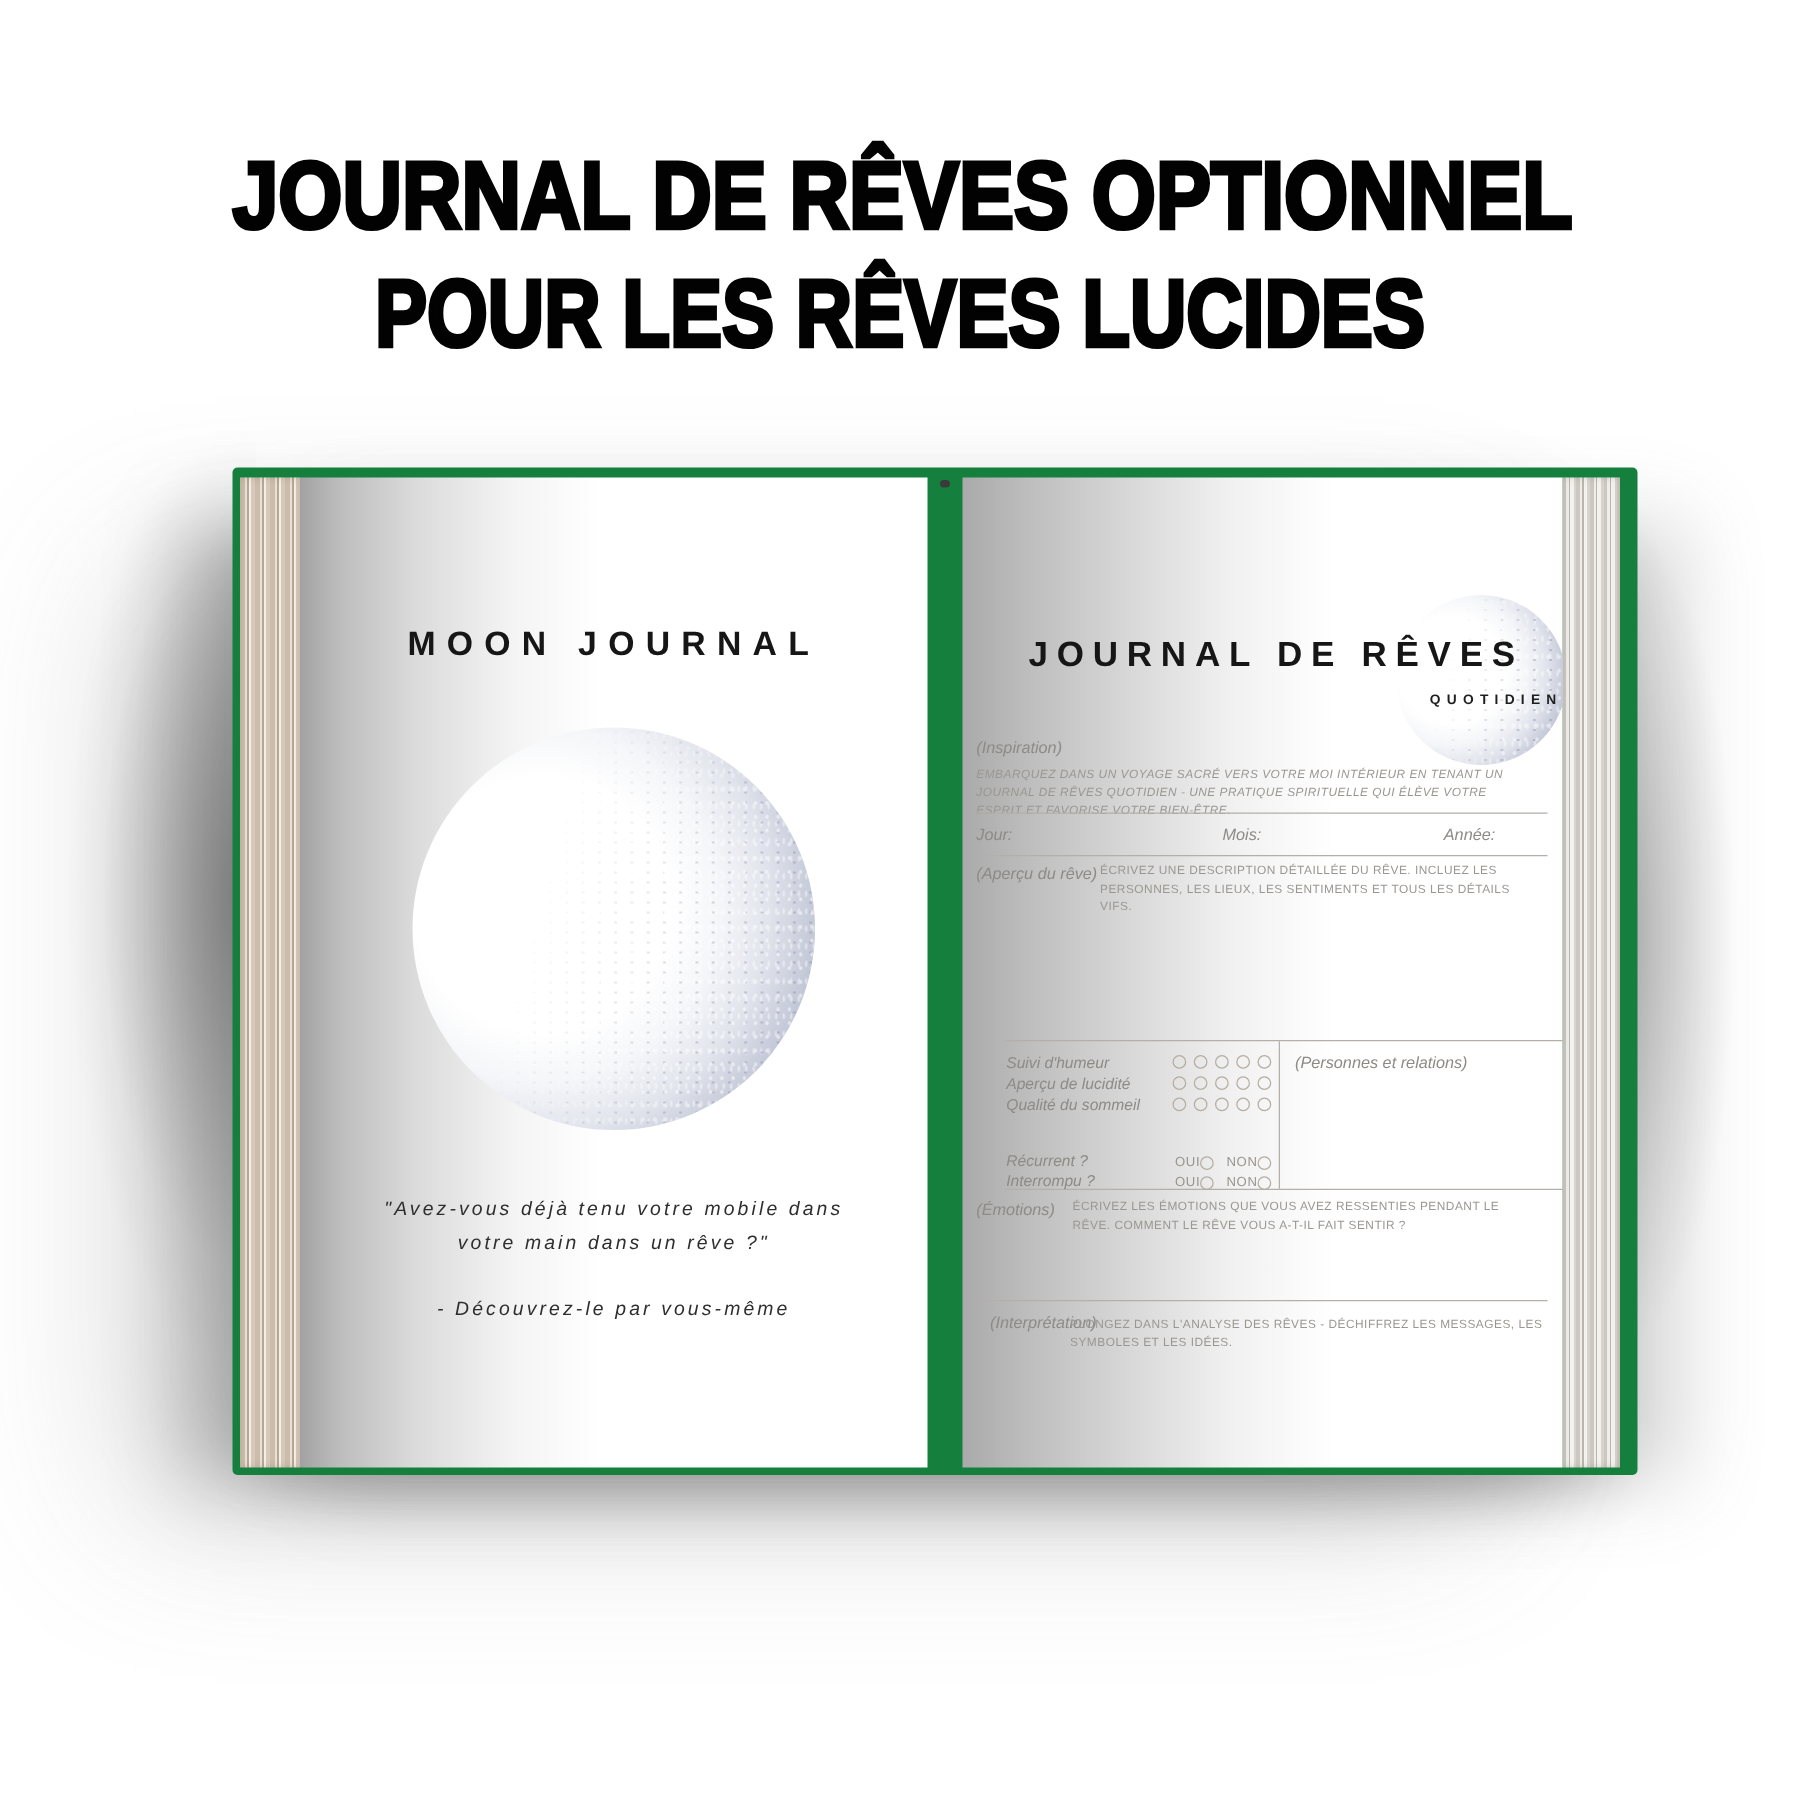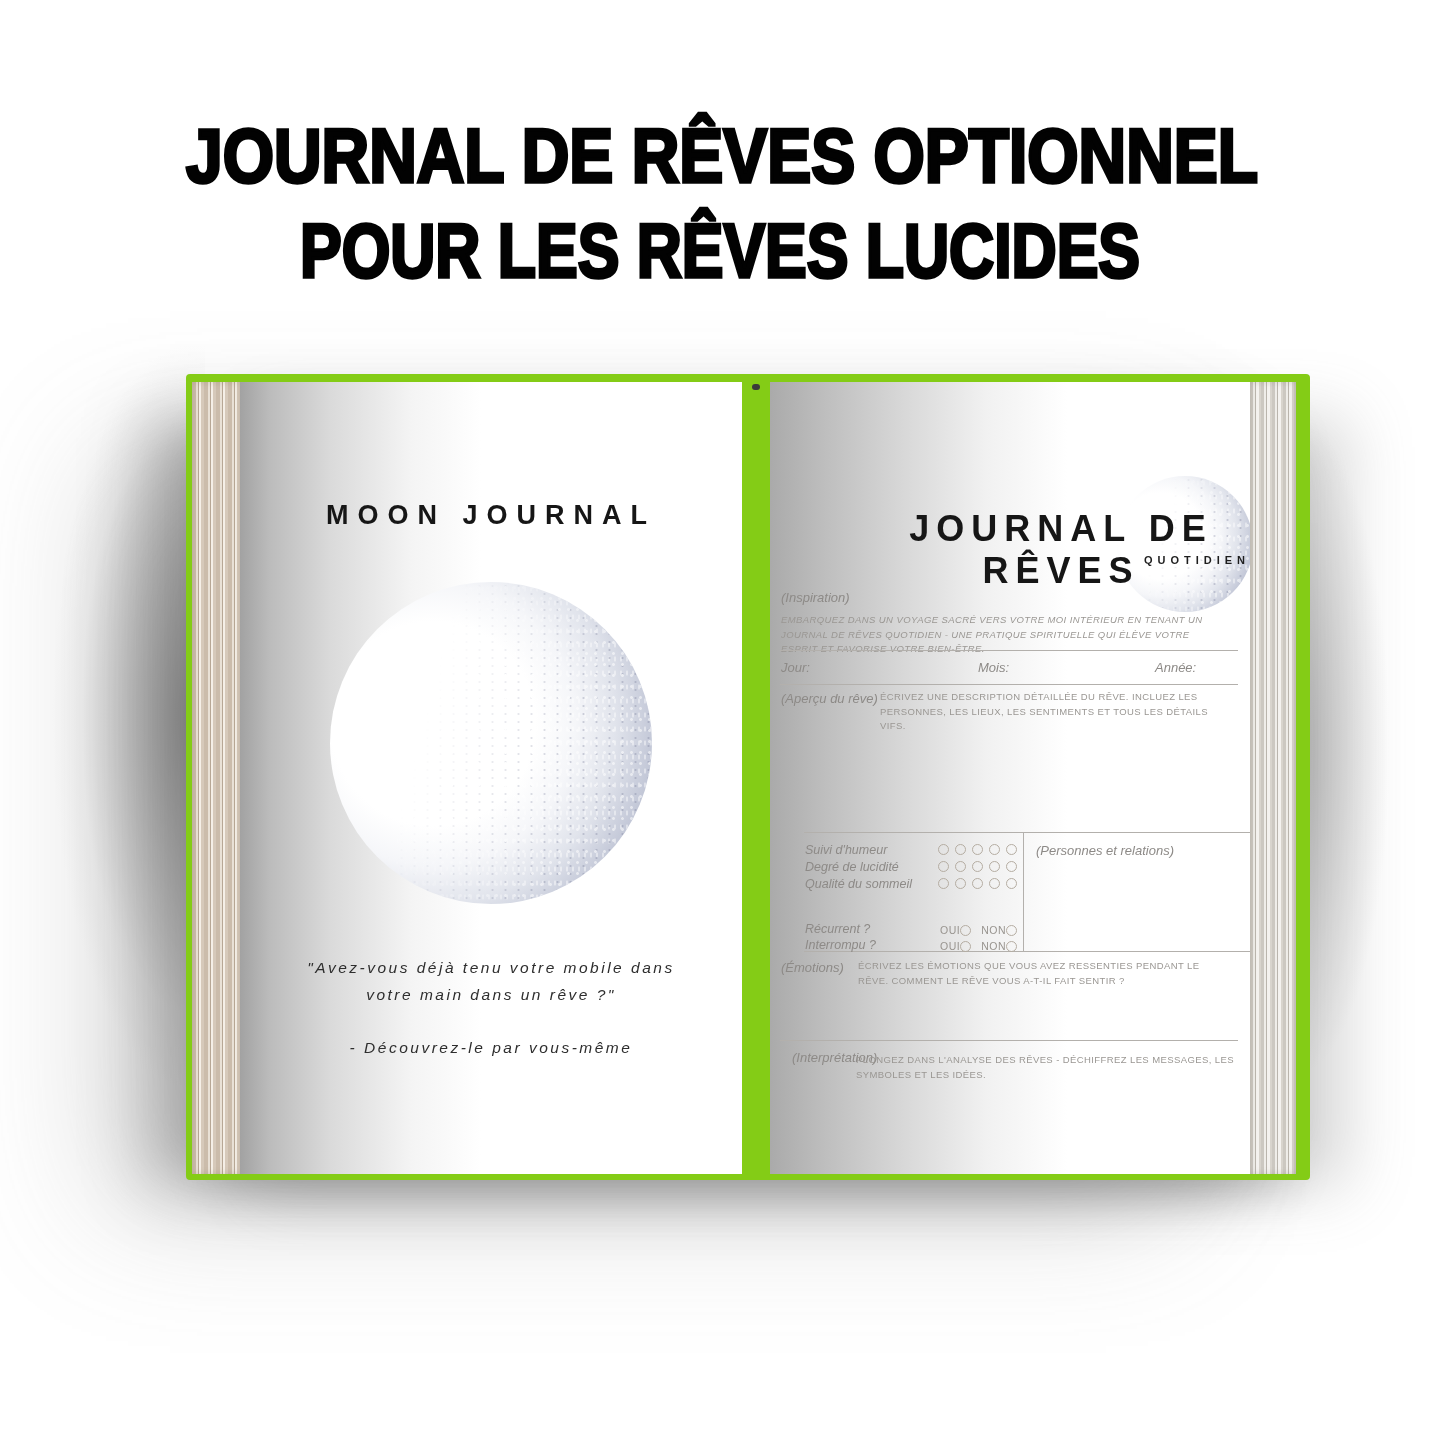--- a/index.html
+++ b/index.html
@@ -12,21 +12,21 @@
                fill:#020202; stroke:#020202; stroke-width:3.5px; }
 
   
   .shadow-blob-left { position:absolute; left:0; top:330px; width:205px; height:920px; z-index:0;
     background: radial-gradient(ellipse 78% 46% at 94% 42%, rgba(100,100,100,.62), rgba(145,145,145,.32) 48%, rgba(195,195,195,.14) 70%, transparent 88%); }
   .shadow-blob-right { position:absolute; left:1288px; top:355px; width:160px; height:890px; z-index:0;
     background: radial-gradient(ellipse 72% 46% at 6% 44%, rgba(125,125,125,.42), rgba(165,165,165,.2) 52%, transparent 80%); }
 
   
   .book { position:absolute; left:186px; top:374px; width:1124px; height:806px;
-          background:#84cc16; border-radius:4px; z-index:1;
+          background:#15803d; border-radius:4px; z-index:1;
           box-shadow: -55px 25px 60px -18px rgba(90,90,90,.38),
                       -110px 55px 130px -30px rgba(120,120,120,.30),
                        55px 25px 60px -18px rgba(110,110,110,.28),
                        0 30px 45px -25px rgba(0,0,0,.20); }
 
   .edge-stack-left { position:absolute; left:6px; top:8px; width:48px; height:792px;
     background: repeating-linear-gradient(90deg,#cbbcab 0 4px,#e9e1d6 4px 6px,#b7a795 6px 7px,#f5efe7 7px 9px,#d6c9ba 9px 12px);
     box-shadow: inset 0 0 6px rgba(120,100,80,.25); }
   .edge-stack-right { position:absolute; left:1064px; top:8px; width:46px; height:792px;
     background: repeating-linear-gradient(90deg,#ccc8c1 0 3px,#efede9 3px 5px,#bab5ad 5px 6px,#f4f2ef 6px 9px,#d8d4cd 9px 11px);
@@ -56,21 +56,21 @@
 
   
   .lp-title { position:absolute; top:118px; left:0; width:100%; text-align:center;
     font-size:27px; font-weight:bold; letter-spacing:9px; color:#161616; }
   .lp-quote { position:absolute; top:572px; left:0; width:100%; text-align:center;
     font-style:italic; font-size:15.5px; letter-spacing:2.5px; color:#2e2e2e; line-height:1.75; }
   .lp-attrib { margin-top:26px; }
 
   
   .rp-title { position:absolute; top:126px; left:0; width:100%; text-align:center; padding-left:22px;
-    font-size:36px; font-weight:bold; letter-spacing:7px; color:#161616; z-index:2;margin-left:40px; }
+    font-size:28px; font-weight:bold; letter-spacing:7px; color:#161616; z-index:2; }
   .rp-subtitle { position:absolute; top:172px; left:0; width:100%; text-align:right; padding-left:0;
     font-size:11px; font-weight:bold; letter-spacing:5px; color:#1e1e1e; z-index:2; }
 
   .lbl { font-style:italic; color:#8d8a87; font-size:13px; }
   .helper { color:#9a9793; font-size:9.5px; letter-spacing:.4px; line-height:1.55; }
   .helper-i { font-style:italic; }
   .hline { position:absolute; left:10px; width:458px; height:0; border-top:1px solid #b3b0ac; }
 
   .rp-inspiration-label { position:absolute; left:11px; top:208px; }
   .rp-inspiration-text  { position:absolute; left:11px; top:231px; width:440px; }
@@ -157,21 +157,21 @@
           <span class="lbl">Suivi d'humeur</span>
           <span class="dots">
             <span class="dot"></span>
               <span class="dot"></span>
               <span class="dot"></span>
               <span class="dot"></span>
               <span class="dot"></span>
           </span>
         </div>
         <div class="trow">
-          <span class="lbl">Degré de lucidité</span>
+          <span class="lbl">Aperçu de lucidité</span>
           <span class="dots">
             <span class="dot"></span>
               <span class="dot"></span>
               <span class="dot"></span>
               <span class="dot"></span>
               <span class="dot"></span>
           </span>
         </div>
         <div class="trow">
           <span class="lbl">Qualité du sommeil</span>

